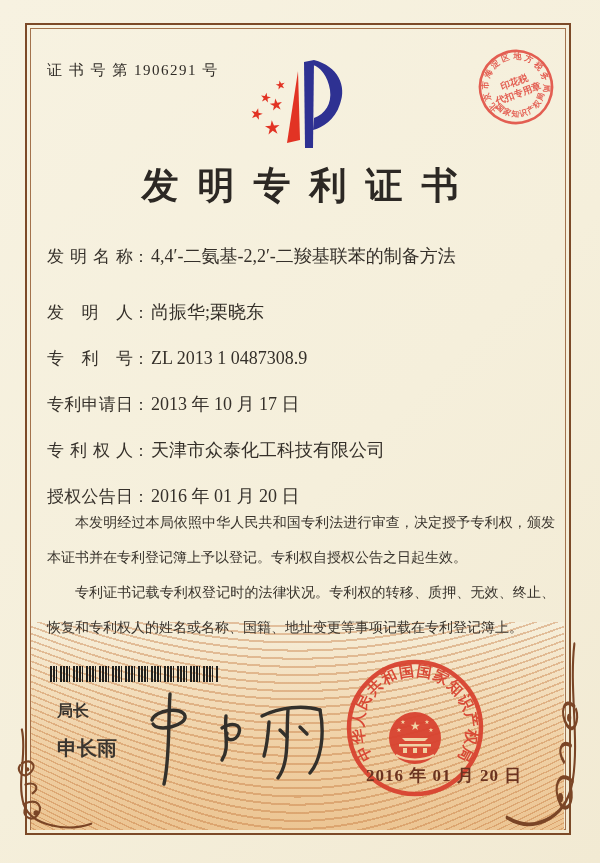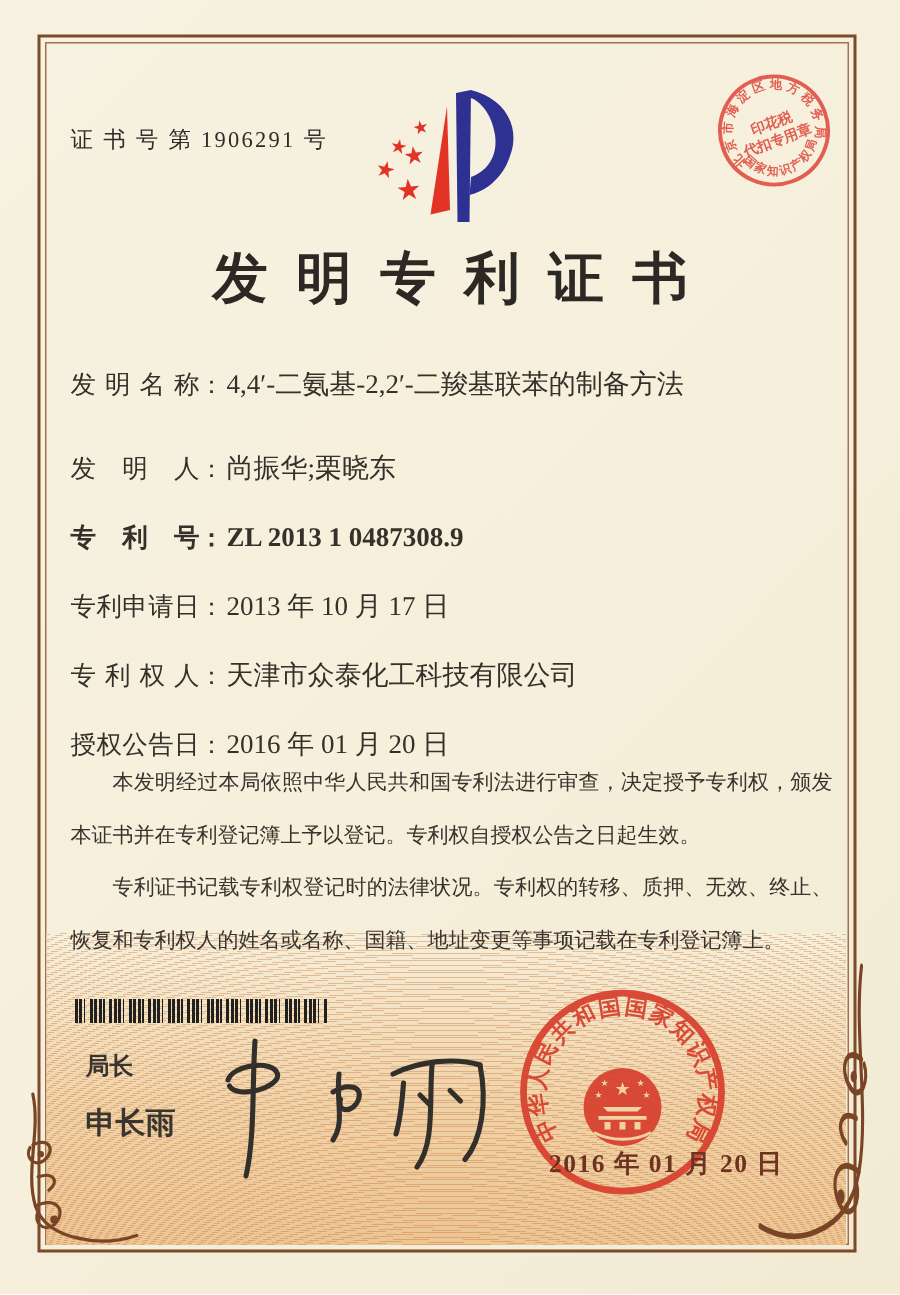--- a/index.html
+++ b/index.html
@@ -26,21 +26,21 @@
     background-image:
       repeating-radial-gradient(130% 95% at 50% 175%,
         rgba(193,112,52,0.38) 0 1px, rgba(255,255,255,0) 1px 4px),
       linear-gradient(to bottom,
         rgba(246,240,221,1) 0%, rgba(244,224,192,0.75) 22%,
         #f0d2a8 55%, #ecc593 100%);
     z-index:0;
   }
   .layer{position:absolute;z-index:2;}
   .cert-no{
-    left:47px;top:84px;font-size:15px;letter-spacing:1.5px;color:#2f2b26;
+    left:47px;top:61px;font-size:15px;letter-spacing:1.5px;color:#2f2b26;
   }
   .title{
     left:0;right:0;top:161px;text-align:center;
     font-size:37px;font-weight:bold;color:#2c2824;
     letter-spacing:19px;text-indent:19px;
   }
   
   .logo-star{position:absolute;color:#e23324;z-index:2;line-height:1;}
   .logo-svg{position:absolute;left:280px;top:58px;z-index:2;}
   
@@ -126,21 +126,21 @@
   </svg>
 
   <div class="layer title">发明专利证书</div>
 
   <div class="row" style="top:244px;">
     <span class="lbl">发明名称</span><span class="colon">：</span><span class="val">4,4′-二氨基-2,2′-二羧基联苯的制备方法</span>
   </div>
   <div class="row" style="top:300px;">
     <span class="lbl">发明人</span><span class="colon">：</span><span class="val">尚振华;栗晓东</span>
   </div>
-  <div class="row" style="top:347px;font-weight:bold;">
+  <div class="row" style="top:347px;">
     <span class="lbl">专利号</span><span class="colon">：</span><span class="val">ZL 2013 1 0487308.9</span>
   </div>
   <div class="row" style="top:392px;">
     <span class="lbl">专利申请日</span><span class="colon">：</span><span class="val">2013 年 10 月 17 日</span>
   </div>
   <div class="row" style="top:438px;">
     <span class="lbl">专利权人</span><span class="colon">：</span><span class="val">天津市众泰化工科技有限公司</span>
   </div>
   <div class="row" style="top:484px;">
     <span class="lbl">授权公告日</span><span class="colon">：</span><span class="val">2016 年 01 月 20 日</span>

